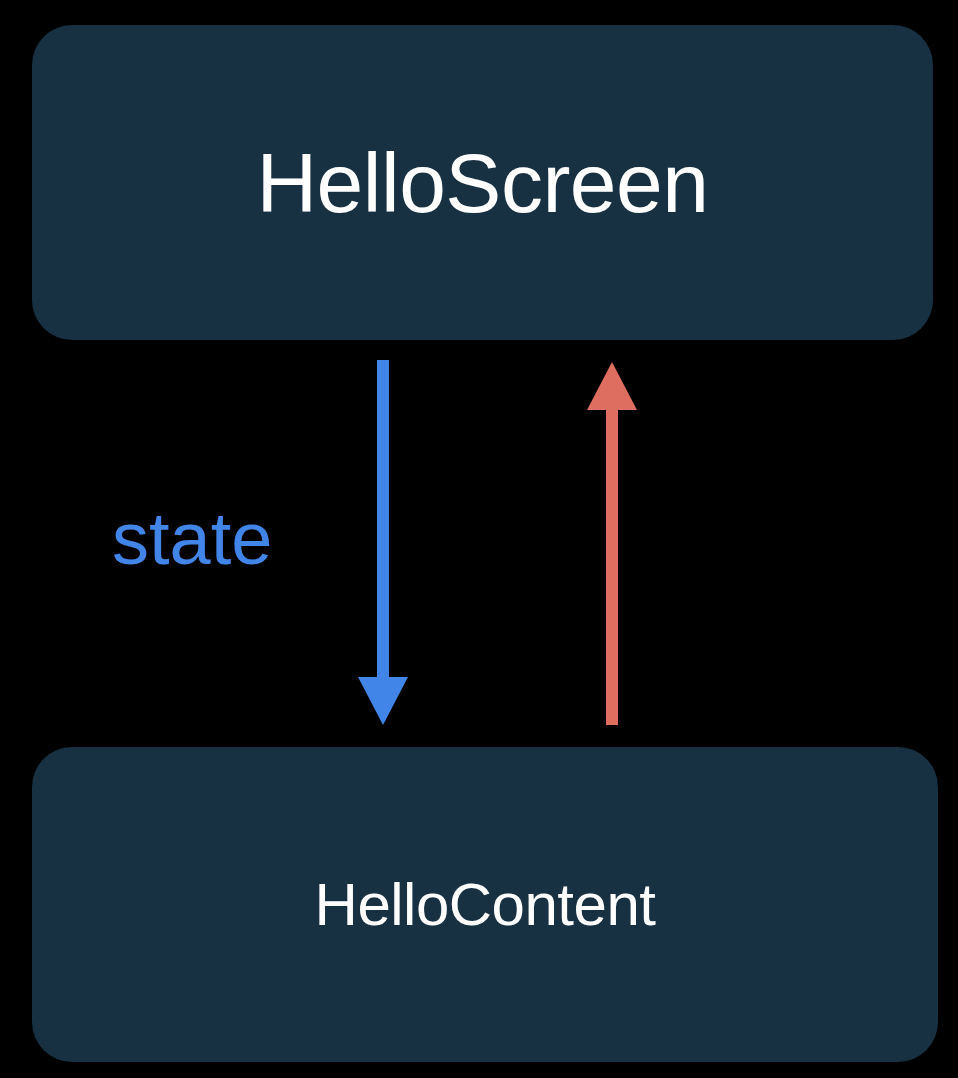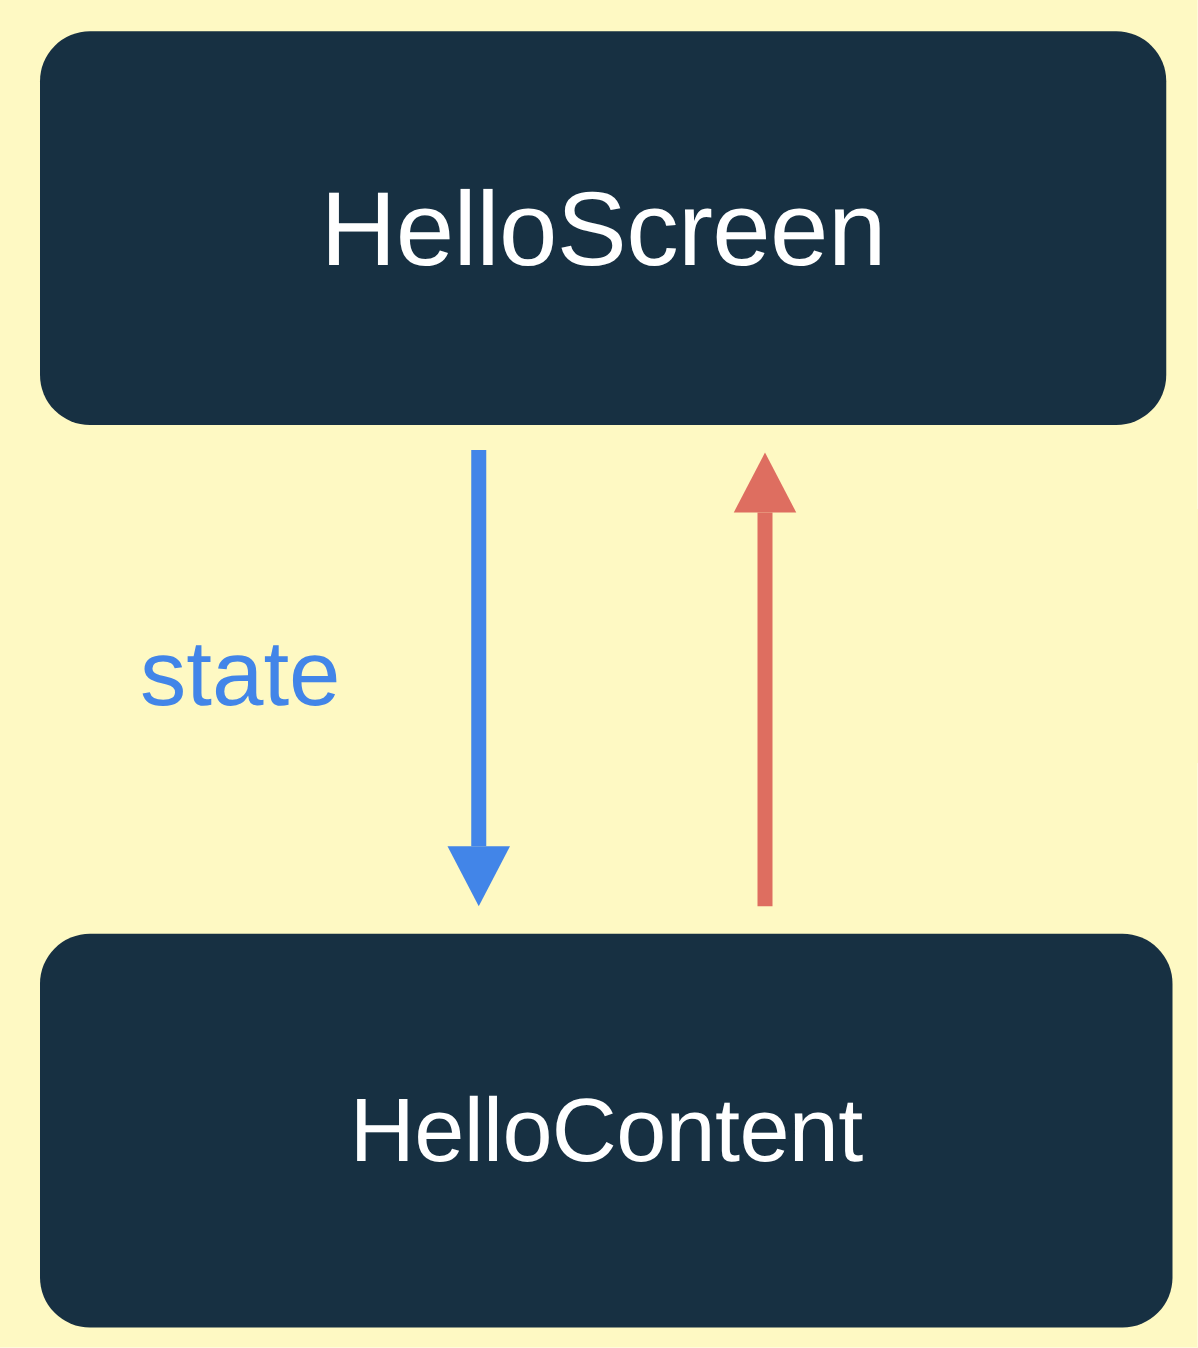--- a/index.html
+++ b/index.html
@@ -54,21 +54,21 @@
     line-height: 1;
   }
 
   #node-hello-content {
     left: 32px;
     top: 747px;
     width: 906px;
     height: 315px;
   }
   #node-hello-content .node-label {
-    font-size: 72px;
+    font-size: 60px;
     line-height: 1;
   }
 
   
   .arrow-svg {
     position: absolute;
     overflow: visible;
   }
   #arrow-state-svg {
     left: 340px;
@@ -101,21 +101,21 @@
   #edge-label-event {
     left: 664px;
     top: 502px;
     color: #de6e60;
     text-align: left;
   }
 </style>
 </head>
 <body>
 
-<div id="diagram-canvas" style="background: #fef9c3;">
+<div id="diagram-canvas" style="background: #000000;">
 
   <div class="node-box" id="node-hello-screen" style="background: rgb(23, 48, 66);">
     <span class="node-label" style="color: rgb(255, 255, 255);">HelloScreen</span>
   </div>
 
   <svg class="arrow-svg" id="arrow-state-svg" viewBox="0 0 110 390" xmlns="http://www.w3.org/2000/svg">
     <g fill="#4285e8">
       <rect x="37" y="10" width="12" height="317"></rect>
       <polygon points="18,327 68,327 43,375"></polygon>
     </g>

